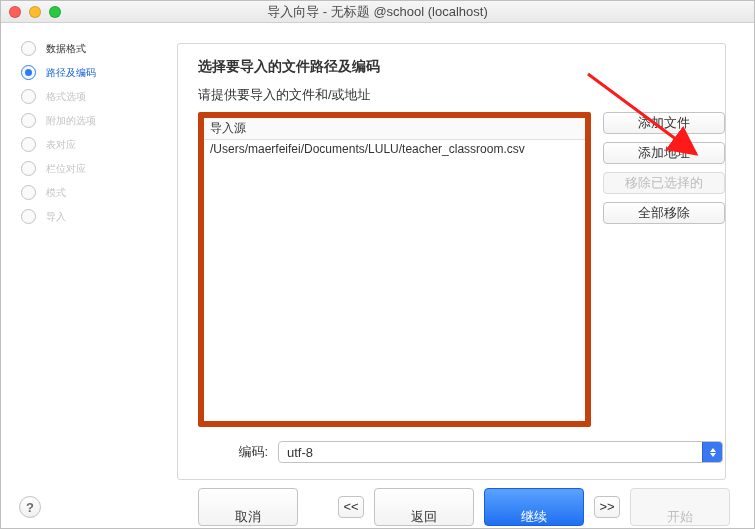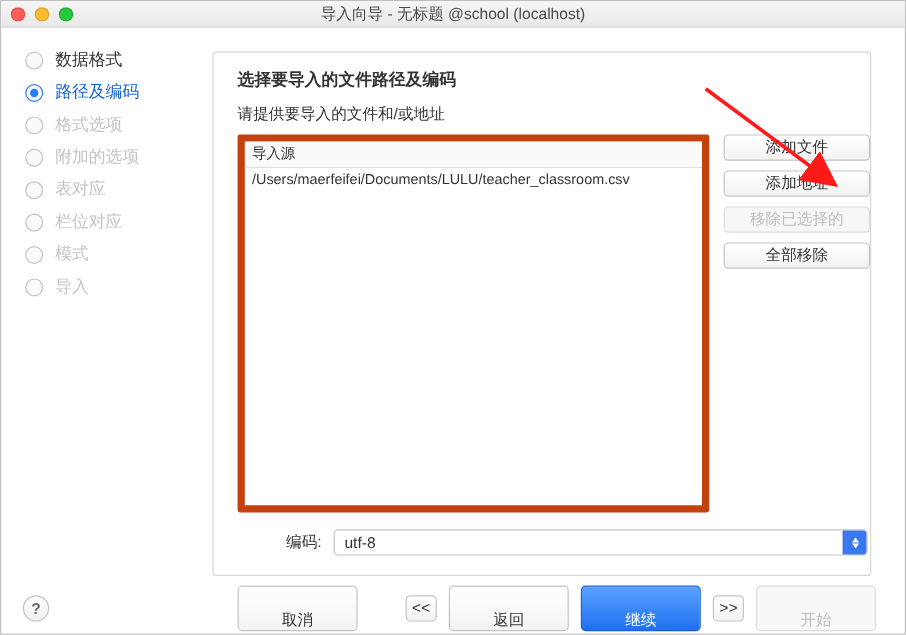--- a/index.html
+++ b/index.html
@@ -38,21 +38,21 @@
   .main {
     display: flex;
     height: calc(100% - 22px - 42px);
   }
   .sidebar {
     width: 176px;
     padding: 18px 12px 10px 20px;
   }
   .nav-item {
     display: flex; align-items: center; gap: 10px;
-    margin-bottom: 9px; font-size: 14px; cursor: default;
+    margin-bottom: 9px; font-size: 10px; cursor: default;
   }
   .radio {
     width: 15px; height: 15px; border-radius: 50%;
     border: 1px solid #c2c2c2; background: #fafafa;
     display: flex; align-items: center; justify-content: center;
     flex-shrink: 0;
   }
   .nav-item.active .radio { border-color: #2a7df6; }
   .radio .dot {
     width: 7px; height: 7px; border-radius: 50%; background: #2a7df6; display: none;

